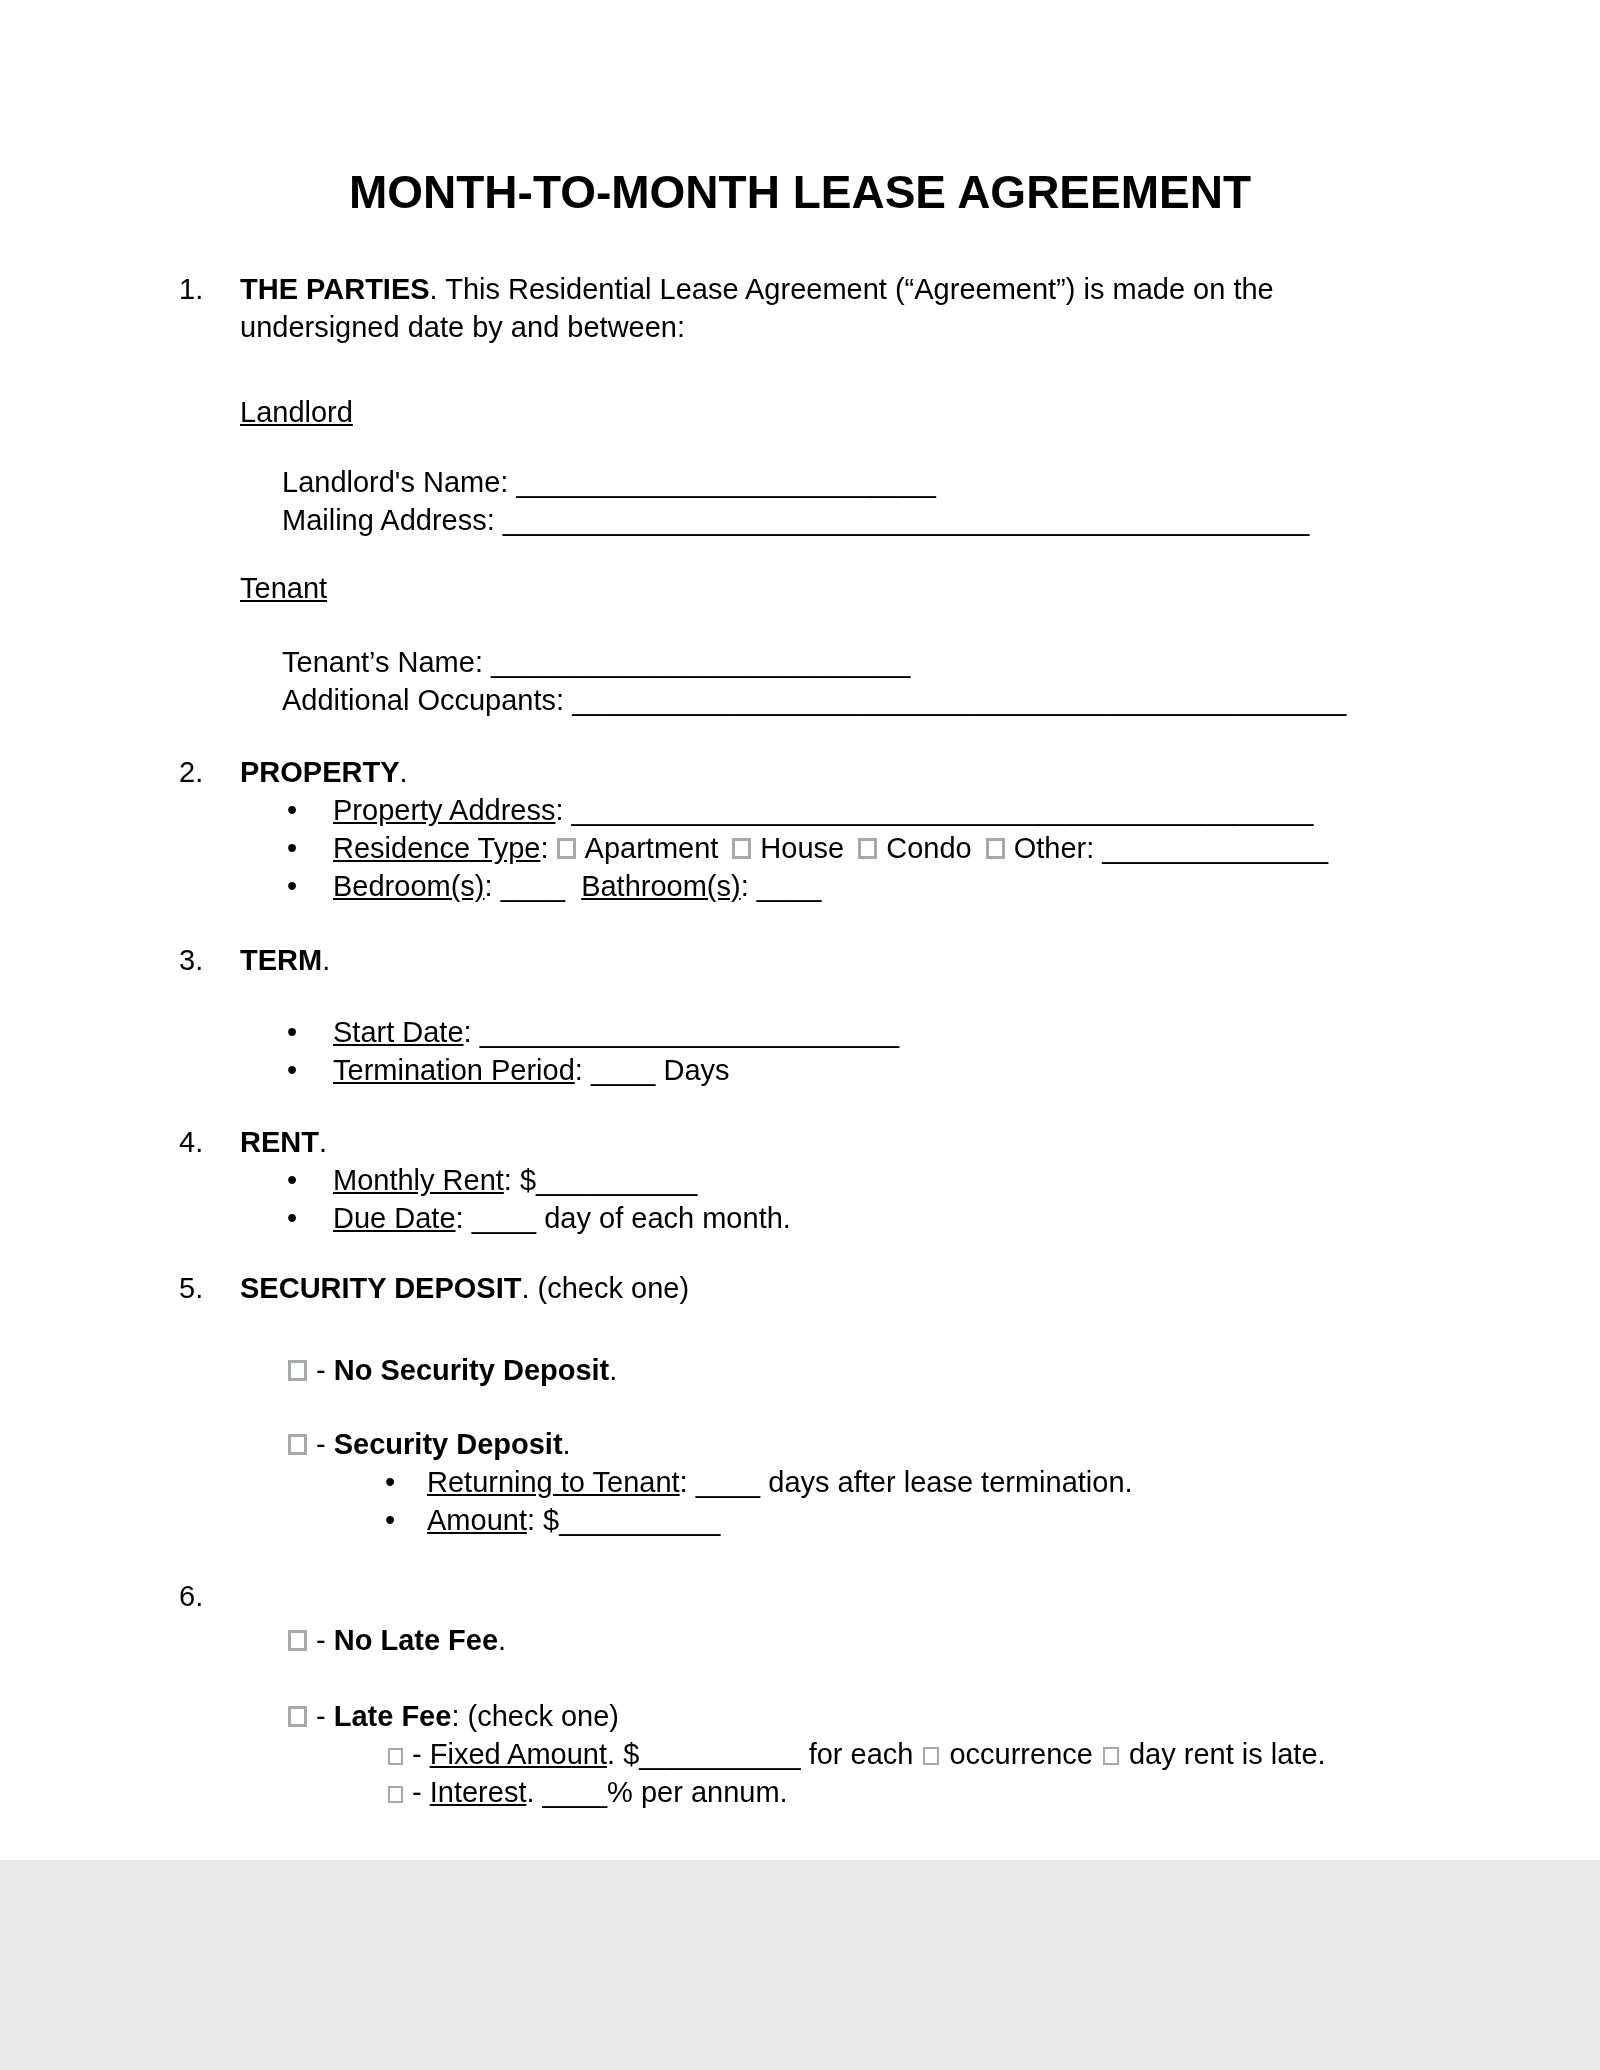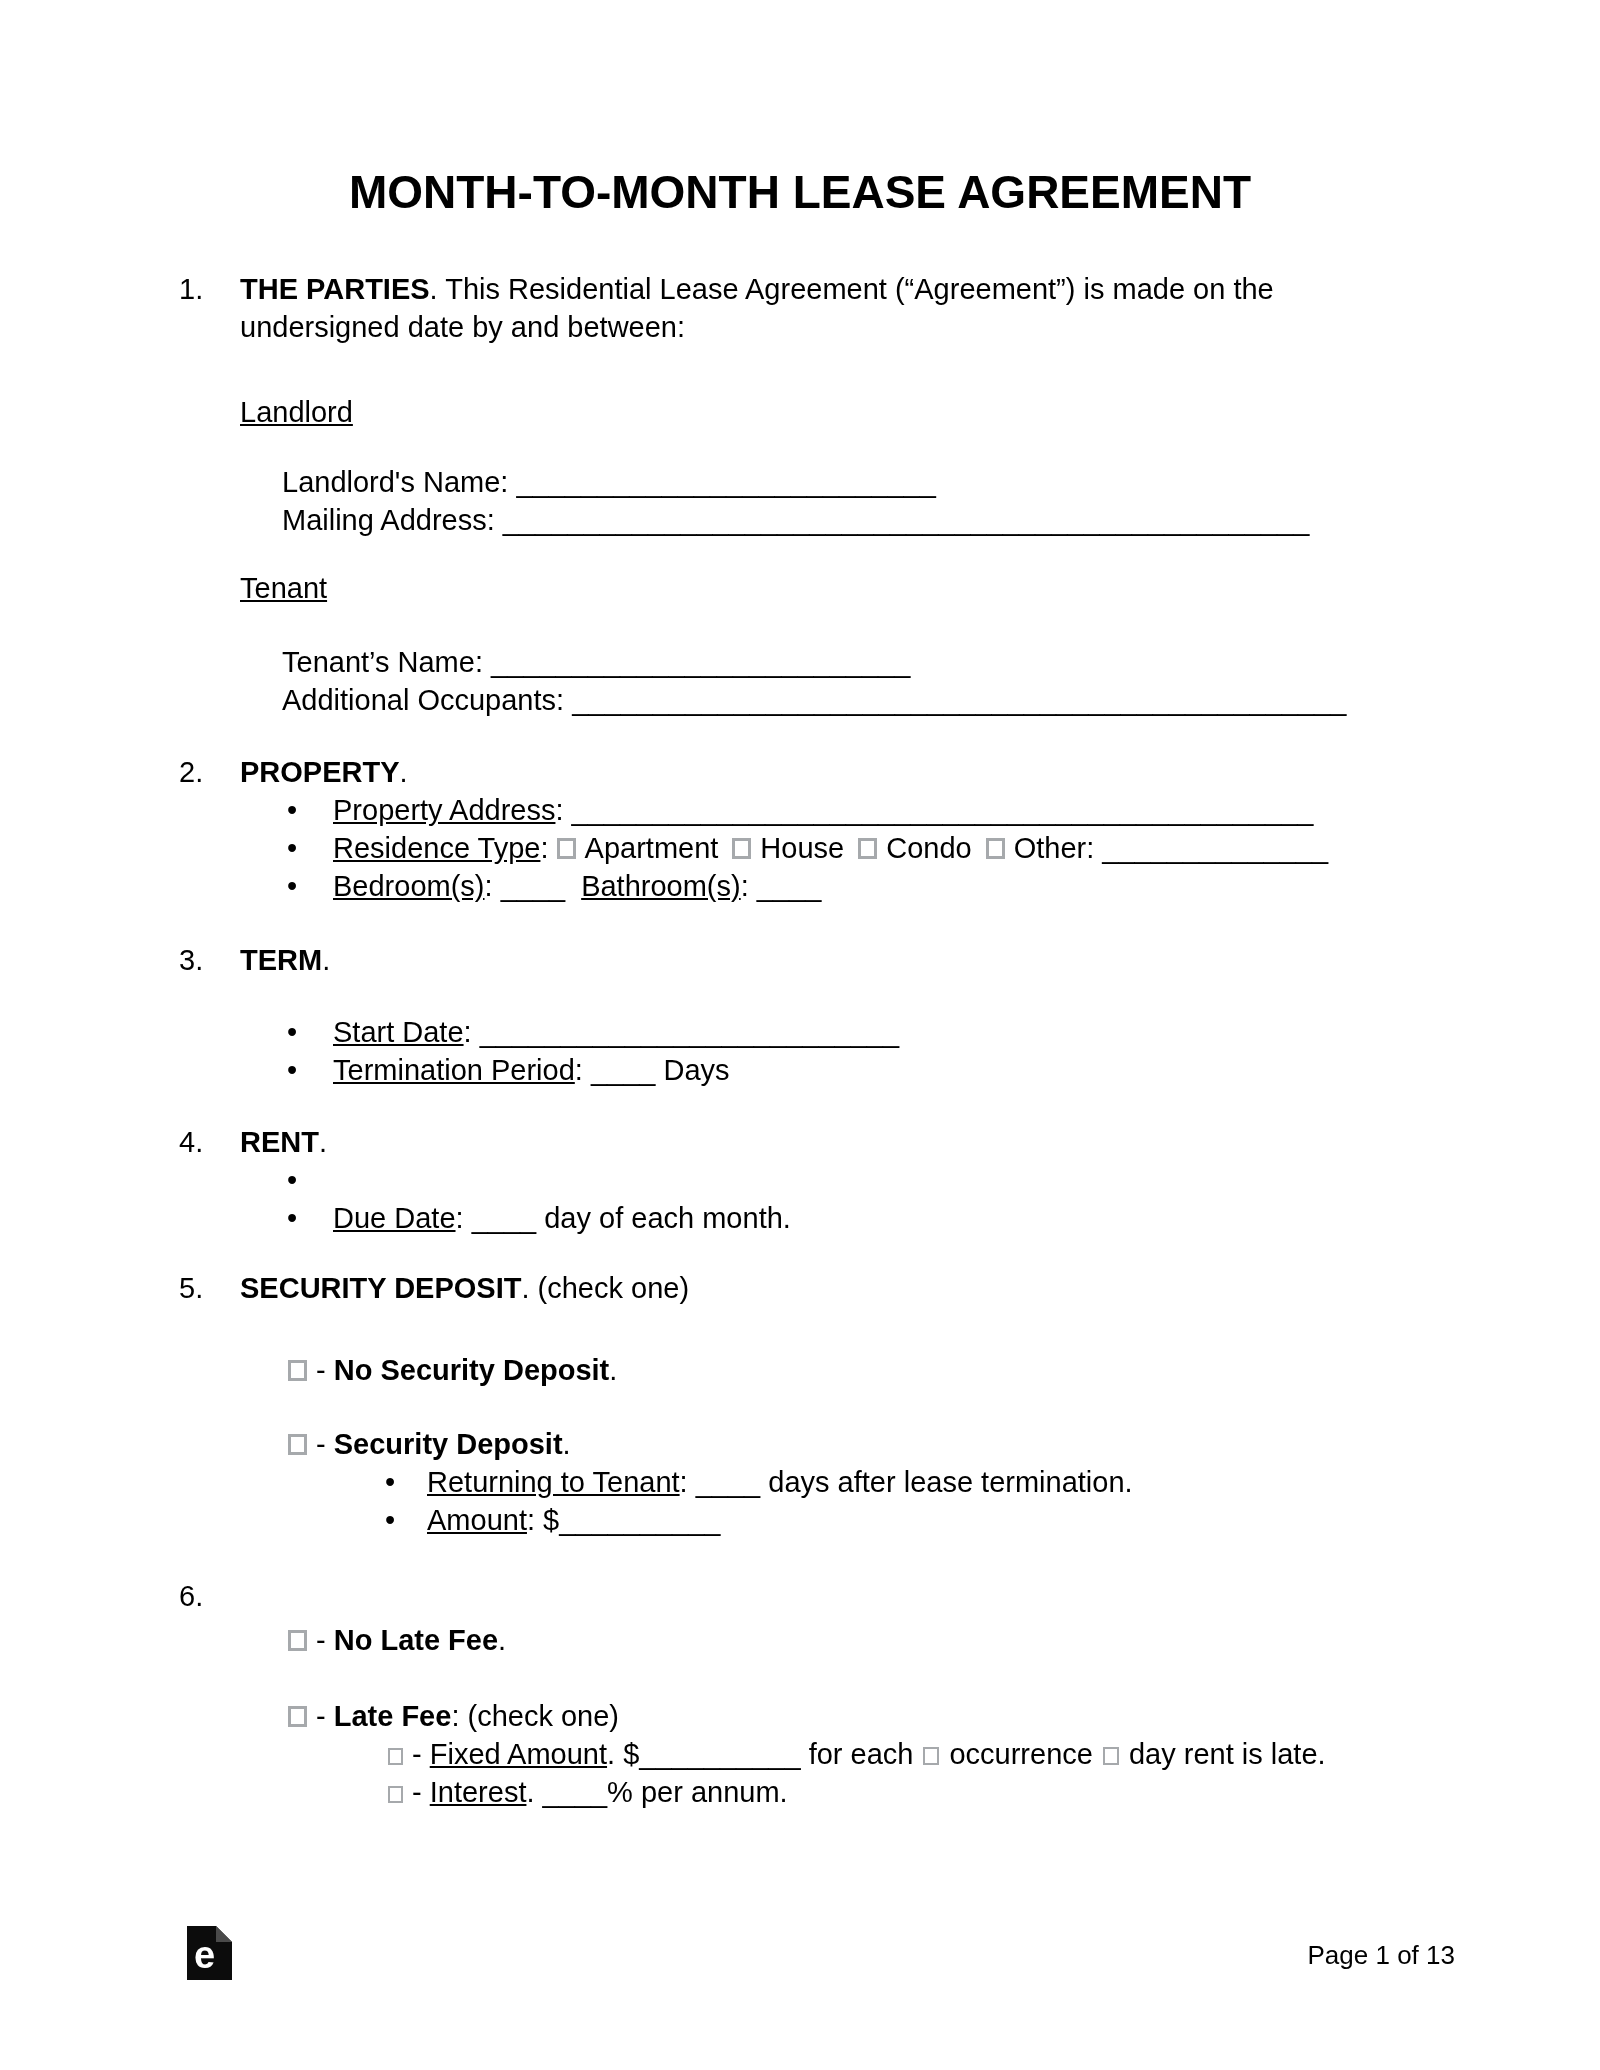--- a/index.html
+++ b/index.html
@@ -1,19 +1,19 @@
 <!DOCTYPE html>
 <html><head>
 <meta charset="utf-8">
 <style>
   html, body { margin: 0; padding: 0; background: #e8e8e8; }
   .page {
     position: relative;
     width: 1600px;
-    height: 2070px;
+    height: 1860px;
     background: #ffffff;
     font-family: "Liberation Sans", "DejaVu Sans", sans-serif;
     color: #000;
     font-size: 29px;
     line-height: 38px;
     overflow: hidden;
     margin: 0 auto;
   }
   .title {
     margin: 0;
@@ -140,20 +140,21 @@
       </div>
     </div>
 
     <div class="sec g34">
       <span class="num">4.</span>
       <div class="secbody">
         <div><b>RENT</b><span>.</span></div>
 
         <div class="li">
           <span class="mk"></span>
+          <div><span class="u">Monthly Rent</span><span>: $</span><span>__________</span></div>
         </div>
         <div class="li">
           <span class="mk"></span>
           <div><span class="u">Due Date</span><span>: </span><span>____</span><span> day of each month.</span></div>
         </div>
       </div>
     </div>
 
     <div class="sec g32">
       <span class="num">5.</span>

